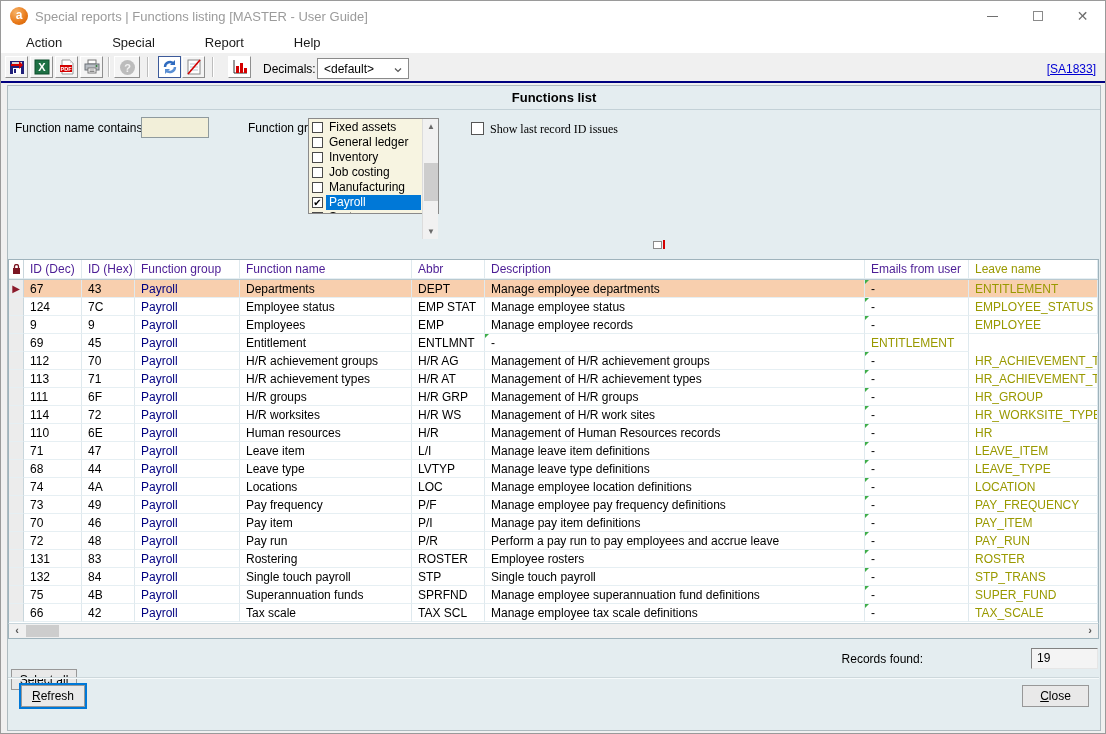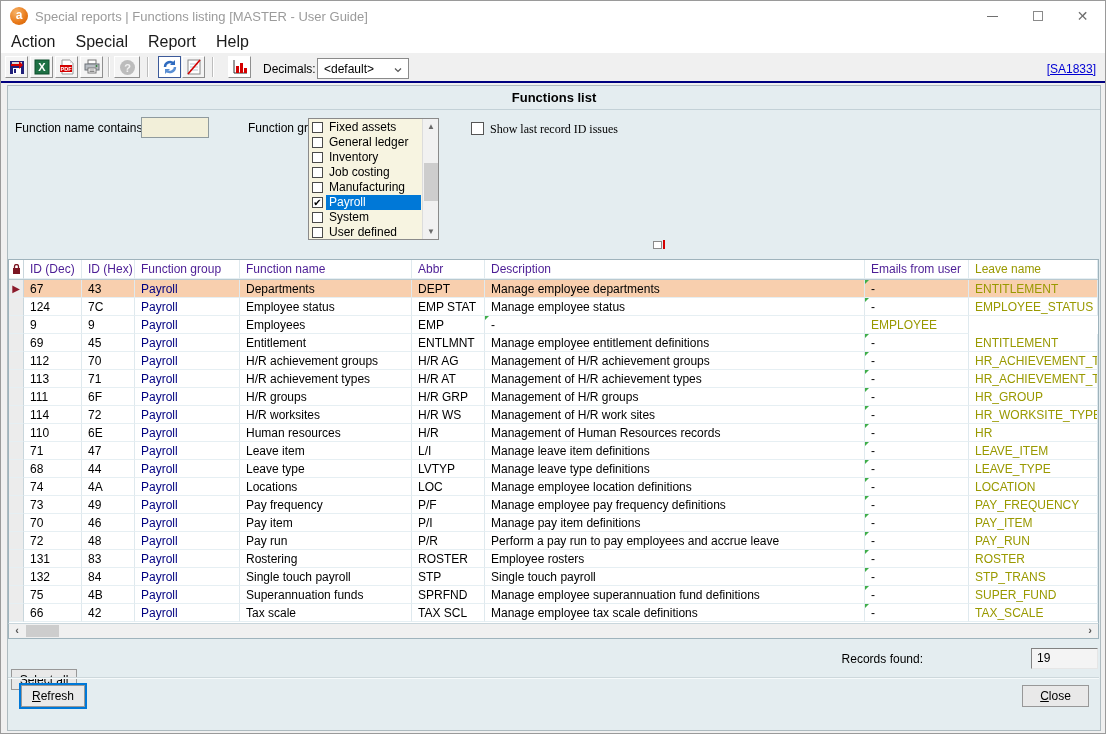--- a/index.html
+++ b/index.html
@@ -14,21 +14,21 @@
     color:#fff; font-size:12px; font-weight:bold; text-align:center; line-height:17px; }
   .title-text { position:absolute; left:34px; top:8px; font-size:13px; color:#9b9b9b; white-space:nowrap; }
   .win-controls { position:absolute; right:0; top:0; height:30px; display:flex; }
   .win-btn { width:45px; height:30px; display:flex; align-items:center; justify-content:center; color:#707070; }
   .glyph-min { width:11px; height:1px; background:#707070; }
   .glyph-max { width:10px; height:10px; border:1px solid #8a8a8a; }
   .glyph-close { font-size:14px; color:#707070; line-height:1; }
 
   
   .menubar { position:absolute; left:0; top:30px; width:100%; height:22px; background:#ffffff; display:flex; align-items:center; }
-  .menu-item { padding:0 10px; font-size:16px; color:#1a1a1a; }
+  .menu-item { padding:0 25px; font-size:13px; color:#1a1a1a; }
 
   
   .toolbar { position:absolute; left:0; top:52px; width:100%; height:30px; background:#f0f0f0; border-bottom:2px solid #000080; }
   .tb-btn { position:absolute; top:3px; width:23px; height:22px; background:#f4f4f4;
     border:1px solid; border-color:#ffffff #8f8f8f #8f8f8f #ffffff; display:flex; align-items:center; justify-content:center; }
   .tb-sep { position:absolute; top:4px; width:1px; height:20px; background:#bdbdbd; box-shadow:1px 0 0 #fff; }
   .tb-label { position:absolute; top:9px; font-size:12px; color:#000; }
   .dropdown { position:absolute; top:5px; width:92px; height:21px; background:#fff; border:1px solid #8a8a8a;
     font-size:12px; display:flex; align-items:center; padding-left:6px; }
   .dd-arrow { position:absolute; right:6px; top:7px; width:8px; height:8px; }
@@ -38,21 +38,21 @@
   
   .main { position:absolute; left:6px; top:84px; width:1094px; height:646px; background:#e4edf0; border:1px solid #aebbc0; }
   .panel-title { position:absolute; left:7px; top:88px; width:1092px; height:21px; text-align:center;
     font-size:13px; font-weight:bold; color:#000; border-bottom:1px solid #c3d1d7; line-height:18px; }
 
   .flabel { position:absolute; font-size:12px; color:#000; white-space:nowrap; }
   .name-input { position:absolute; left:140px; top:116px; width:68px; height:21px; background:#f2efd9;
     border:1px solid #8f9a9e; }
 
   
-  .listbox { position:absolute; left:307px; top:117px; width:131px; height:122px; background:#f7f4e1; border:1px solid #8a8a8a; }
+  .listbox { position:absolute; left:307px; top:117px; width:131px; height:96px; background:#f7f4e1; border:1px solid #8a8a8a; }
   .lb-items { position:absolute; left:1px; top:1px; right:17px; bottom:0; overflow:hidden; }
   .lb-item { display:flex; align-items:center; height:15px; padding-left:2px; }
   .lb-cb { width:11px; height:11px; background:#fff; border:1px solid #4a4a4a; font-size:10px; line-height:10px;
     text-align:center; color:#000; flex:0 0 11px; }
   .lb-lab { font-size:12px; color:#000; padding:0 3px; margin-left:3px; white-space:nowrap; line-height:15px; }
   .lb-item.sel .lb-lab { background:#0078d7; color:#fff; flex:1; }
   .lb-scroll { position:absolute; right:0; top:0; width:16px; height:120px; background:#f1f1f1; border-left:1px solid #dcdcdc; }
   .lb-arrow { position:absolute; left:0; width:16px; height:15px; color:#6a6a6a; font-size:8px; text-align:center; line-height:15px; }
   .lb-thumb { position:absolute; left:1px; top:44px; width:14px; height:38px; background:#cdcdcd; }
 
@@ -301,31 +301,31 @@
           <div class="cell em">-</div>
           <div class="cell tbl">EMPLOYEE_STATUS</div>
         </div>
         <div class="trow">
           <div class="cell ind"></div>
           <div class="cell">9</div>
           <div class="cell">9</div>
           <div class="cell grp">Payroll</div>
           <div class="cell">Employees</div>
           <div class="cell">EMP</div>
+          <div class="cell">Manage employee records</div>
           <div class="cell em">-</div>
           <div class="cell tbl">EMPLOYEE</div>
         </div>
         <div class="trow">
           <div class="cell ind"></div>
           <div class="cell">69</div>
           <div class="cell">45</div>
           <div class="cell grp">Payroll</div>
           <div class="cell">Entitlement</div>
           <div class="cell">ENTLMNT</div>
-          <div class="cell">Manage employee entitlement definitions</div>
           <div class="cell em">-</div>
           <div class="cell tbl">ENTITLEMENT</div>
         </div>
         <div class="trow">
           <div class="cell ind"></div>
           <div class="cell">112</div>
           <div class="cell">70</div>
           <div class="cell grp">Payroll</div>
           <div class="cell">H/R achievement groups</div>
           <div class="cell">H/R AG</div>

